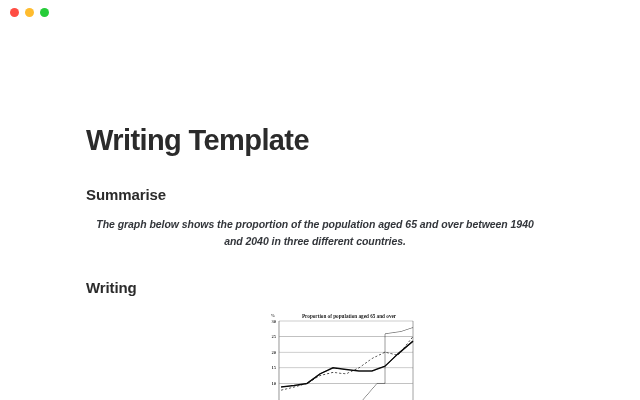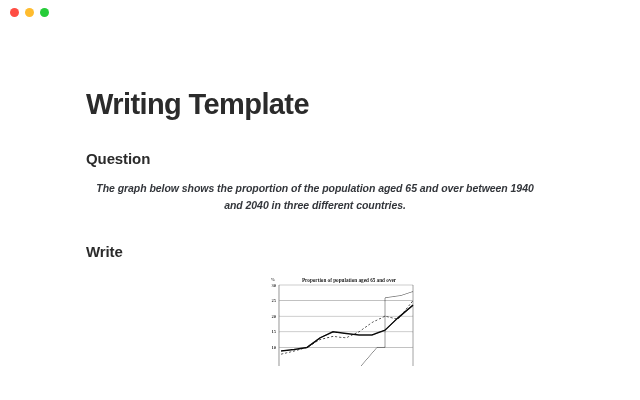--- a/index.html
+++ b/index.html
@@ -44,21 +44,21 @@
   .doc {
     padding: 0 48px 0 86px;
     width: 640px;
   }
 
   .page-title {
     font-size: 29px;
     font-weight: 700;
     letter-spacing: -0.6px;
     color: #2b2b2b;
-    margin-top: 64px;
+    margin-top: 100px;
     line-height: 1.15;
   }
 
   .section-heading {
     font-size: 15px;
     font-weight: 700;
     color: #2b2b2b;
     letter-spacing: -0.1px;
   }
 
@@ -111,27 +111,27 @@
     <span class="dot dot-close"></span>
     <span class="dot dot-min"></span>
     <span class="dot dot-max"></span>
   </div>
 </div>
 
 <div class="doc">
 
   <h1 class="page-title">Writing Template</h1>
 
-  <h2 class="section-heading heading-question">Question</h2>
+  <h2 class="section-heading heading-question">Summarise</h2>
 
   <p class="prompt">The graph below shows the proportion of the population aged 65 and over between 1940 and 2040 in three different countries.</p>
 
 
 
-  <h2 class="section-heading heading-figure">Write</h2>
+  <h2 class="section-heading heading-figure">Writing</h2>
 
   <div class="figure-wrap">
     <div class="figure-img">
       <svg width="156" height="92" viewBox="0 0 156 92">
 
         <rect x="18" y="11" width="134" height="78" fill="#ffffff" stroke="none"></rect>
 
         <line x1="18" y1="11" x2="18" y2="92" stroke="#ararar"></line>
         <line x1="18" y1="11" x2="18" y2="92" stroke="#8b8b8b" stroke-width="1.1"></line>
 

